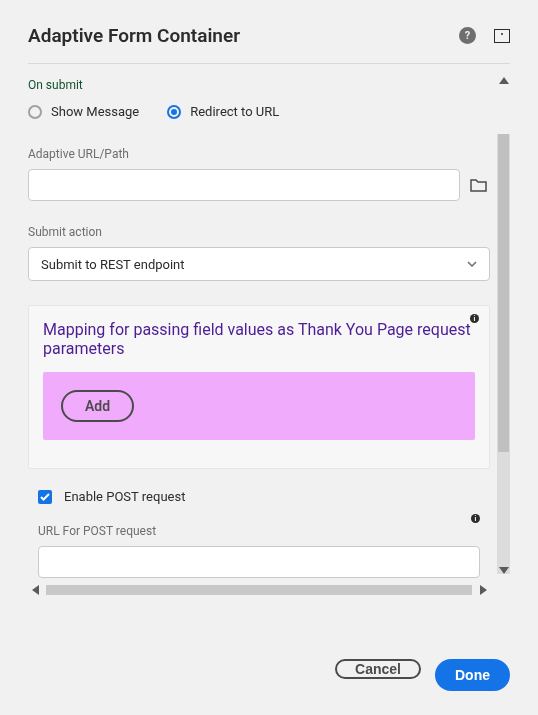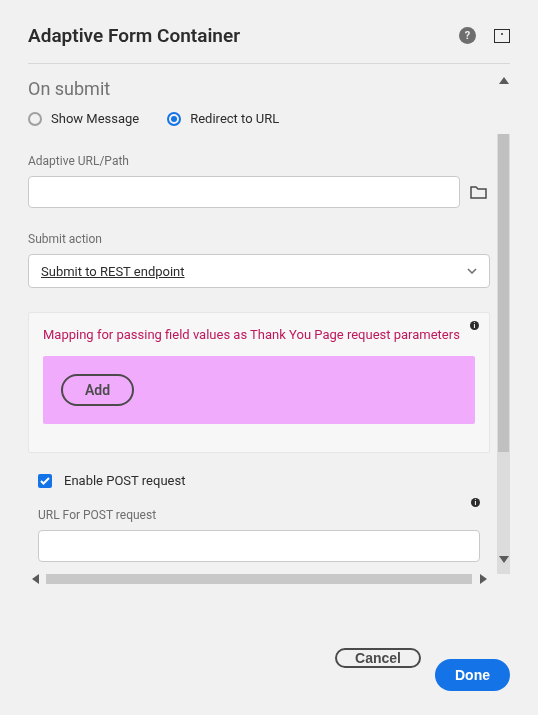--- a/index.html
+++ b/index.html
@@ -51,22 +51,22 @@
       position: relative;
       overflow: hidden;
     }
     .scroll-area {
       height: 100%;
       overflow: hidden;
       padding-right: 20px;
       padding-top: 14px;
     }
     .section-heading {
-      font-size: 18px;
-      color: #737373;
+      font-size: 12px;
+      color: #14532d;
       margin-bottom: 12px;
     }
     .radio-row {
       display: flex;
       gap: 28px;
       align-items: center;
       margin-bottom: 28px;
     }
     .radio-item {
       display: flex;
@@ -131,21 +131,20 @@
       height: 34px;
       border: 1px solid #cacaca;
       background: #ffffff;
       border-radius: 4px;
       padding: 0 12px;
       font-size: 13px;
       color: #2c2c2c;
       display: flex;
       align-items: center;
       justify-content: space-between;
-      text-decoration: underline;
     }
     .chevron-down {
       width: 10px;
       height: 6px;
     }
     .config-box {
       border: 1px solid #e6e6e6;
       background: #f7f7f7;
       border-radius: 2px;
       padding: 14px 14px 28px 14px;
@@ -161,22 +160,22 @@
       border-radius: 50%;
       background: #2c2c2c;
       color: #f7f7f7;
       font-size: 7px;
       font-weight: bold;
       display: flex;
       align-items: center;
       justify-content: center;
     }
     .config-heading {
-      font-size: 13px;
-      color: #be185d;
+      font-size: 16px;
+      color: #4c1d95;
       margin-bottom: 14px;
     }
     .inner-box {
       background: #f0abfc;
       border-radius: 2px;
       padding: 18px;
     }
     .pill-btn {
       border: 2px solid #4b4b4b;
       background: transparent;
@@ -301,21 +300,20 @@
     }
     .btn-done {
       border: none;
       background: #1473e6;
       color: #fff;
       border-radius: 16px;
       height: 32px;
       padding: 0 20px;
       font-size: 14px;
       font-weight: 600;
-      margin-top: 11px;
     }
   </style>
 </head>
 <body>
 
 <div class="dialog">
 
   <div class="header">
     <div class="title">Adaptive Form Container</div>
     <div class="header-icons">

